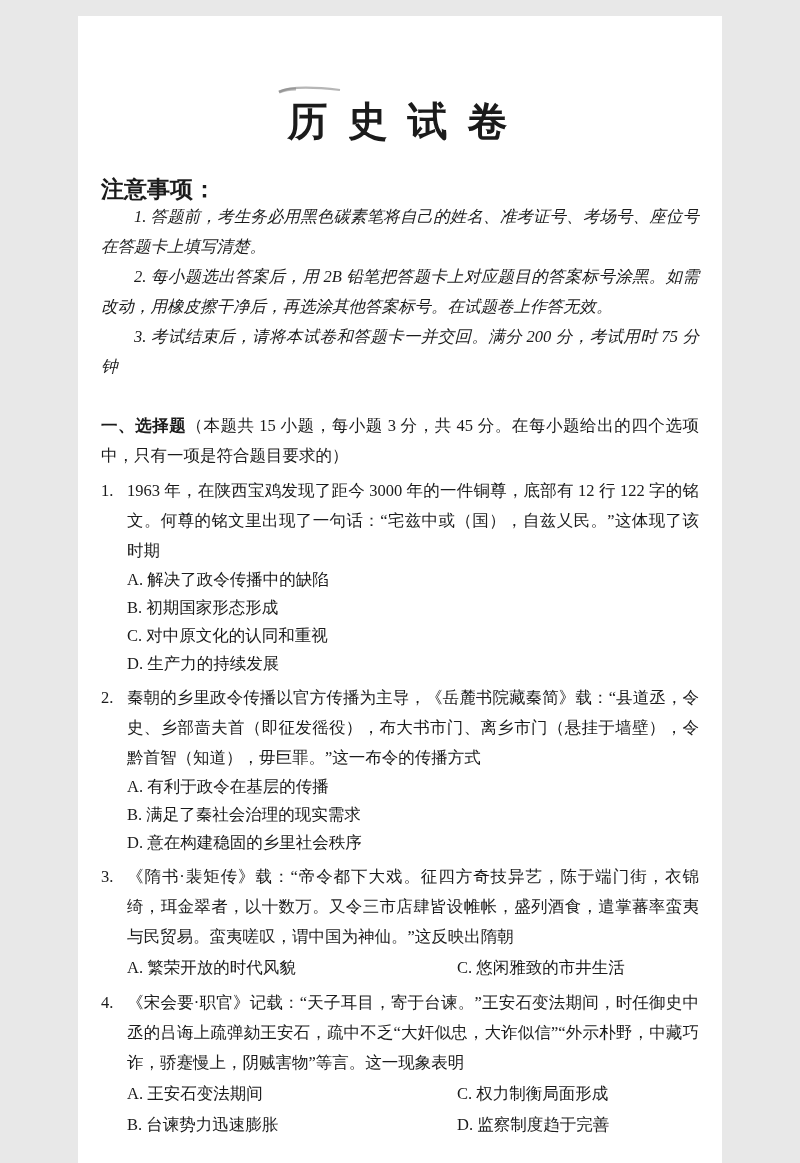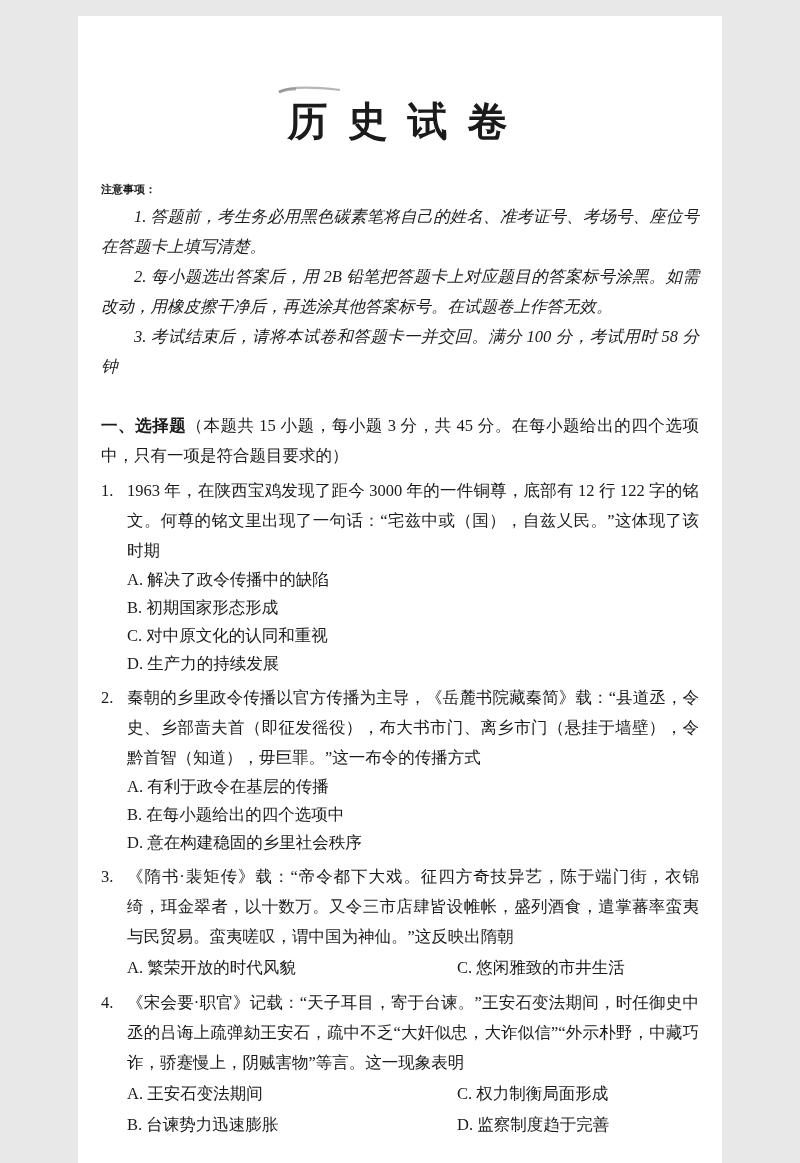--- a/index.html
+++ b/index.html
@@ -32,21 +32,21 @@
     font-size: 40px;
     font-weight: 700;
     letter-spacing: 5px;
     line-height: 1.2;
     white-space: pre;
   }
   .notice-heading {
     margin-top: 30px;
     font-family: "Liberation Sans", "DejaVu Sans", sans-serif;
     font-weight: 700;
-    font-size: 11px;
+    font-size: 23px;
     line-height: 26px;
   }
   .notice-item {
     margin: 0;
     text-indent: 2em;
     font-style: italic;
     line-height: 30px;
     text-align: justify;
   }
   .section-header {
@@ -96,21 +96,21 @@
     <path d="M3,10 C12,5 30,4 64,8" stroke="#8f8f8f" stroke-width="2.2" fill="none" opacity="0.65"></path>
     <path d="M3,10 C8,8 14,7 20,7" stroke="#777777" stroke-width="3" fill="none" opacity="0.5"></path>
   </svg>
 
   <h1 class="title">历 史 试 卷</h1>
 
   <div class="notice">
     <div class="notice-heading">注意事项：</div>
     <p class="notice-item">1. 答题前，考生务必用黑色碳素笔将自己的姓名、准考证号、考场号、座位号在答题卡上填写清楚。</p>
     <p class="notice-item">2. 每小题选出答案后，用 2B 铅笔把答题卡上对应题目的答案标号涂黑。如需改动，用橡皮擦干净后，再选涂其他答案标号。在试题卷上作答无效。</p>
-    <p class="notice-item">3. 考试结束后，请将本试卷和答题卡一并交回。满分 100 分，考试用时 58 分钟</p>
+    <p class="notice-item">3. 考试结束后，请将本试卷和答题卡一并交回。满分 200 分，考试用时 75 分钟</p>
   </div>
 
   <div class="section-header"><span class="section-label">一、选择题</span><span>（本题共 15 小题，每小题 3 分，共 45 分。在每小题给出的四个选项中，只有一项是符合题目要求的）</span></div>
 
   <div class="question">
     <div class="stem">
       <span class="qnum">1.</span>
       <span class="qtext">1963 年，在陕西宝鸡发现了距今 3000 年的一件铜尊，底部有 12 行 122 字的铭文。何尊的铭文里出现了一句话：“宅兹中或（国），自兹乂民。”这体现了该时期</span>
     </div>
     <div class="options one-col">
@@ -121,21 +121,21 @@
     </div>
   </div>
 
   <div class="question">
     <div class="stem">
       <span class="qnum">2.</span>
       <span class="qtext">秦朝的乡里政令传播以官方传播为主导，《岳麓书院藏秦简》载：“县道丞，令史、乡部啬夫首（即征发徭役），布大书市门、离乡市门（悬挂于墙壁），令黔首智（知道），毋巨罪。”这一布令的传播方式</span>
     </div>
     <div class="options one-col">
       <div class="option">A. 有利于政令在基层的传播</div>
-      <div class="option">B. 在每小题给出的四个选项中</div>
+      <div class="option">B. 满足了秦社会治理的现实需求</div>
       <div class="option">D. 意在构建稳固的乡里社会秩序</div>
     </div>
   </div>
 
   <div class="question">
     <div class="stem">
       <span class="qnum">3.</span>
       <span class="qtext">《隋书·裴矩传》载：“帝令都下大戏。征四方奇技异艺，陈于端门街，衣锦绮，珥金翠者，以十数万。又令三市店肆皆设帷帐，盛列酒食，遣掌蕃率蛮夷与民贸易。蛮夷嗟叹，谓中国为神仙。”这反映出隋朝</span>
     </div>
     <div class="options two-col">

